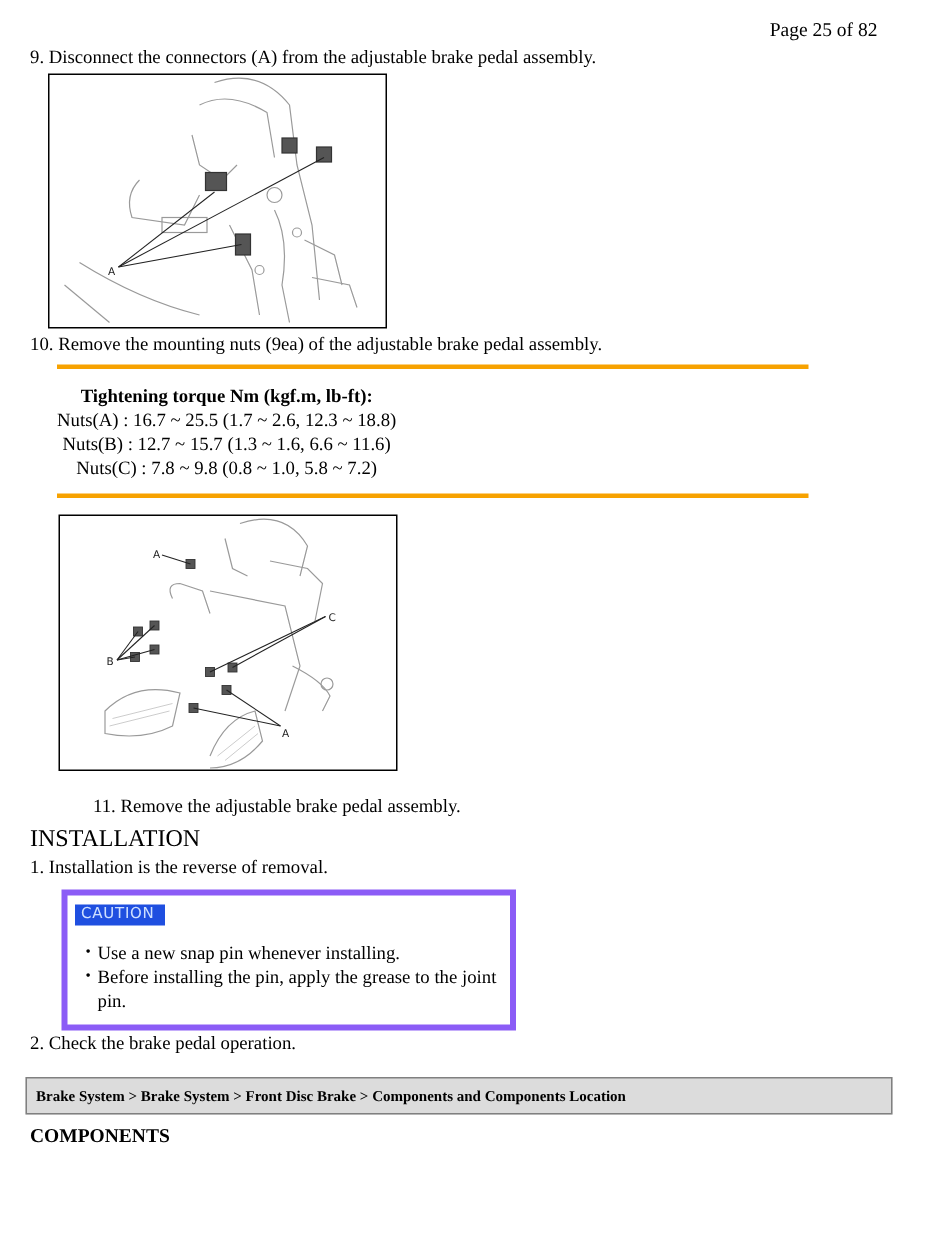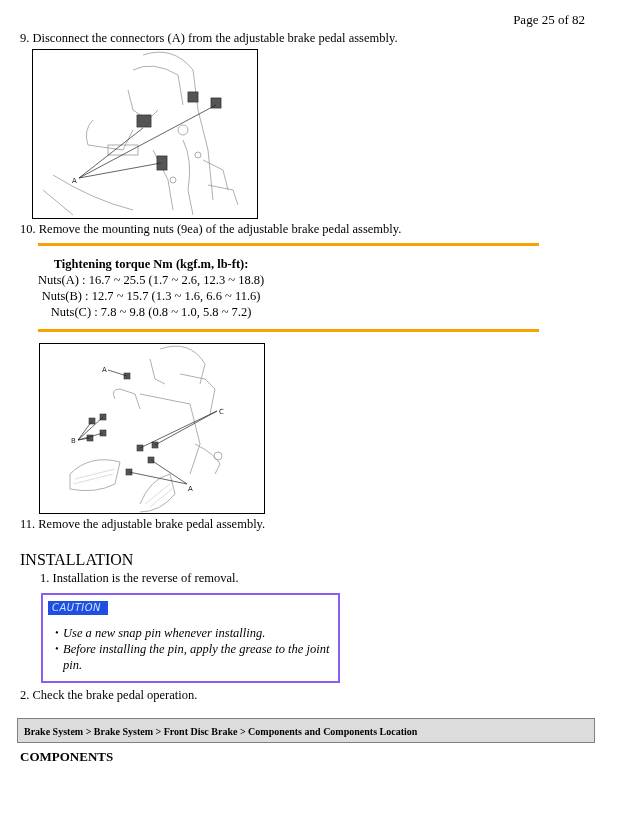--- a/index.html
+++ b/index.html
@@ -14,21 +14,21 @@
     .figure {
       border: 1px solid #000; background: #fff; overflow: hidden;
     }
     .figure svg { display: block; width: 100%; height: 100%; }
     .orange-bar { left: 38px; width: 501px; height: 3px; background: #f7a200; }
     .torque { left: 38px; line-height: 16px; font-size: 12.5px; text-align: center; }
     .torque .title { font-weight: bold; }
     .heading { left: 20px; font-size: 16px; }
     .caution-box {
       left: 41px; top: 593px; width: 295px; height: 86px;
-      border: 2px solid #8b5cf6; background: #fff; font-style: italic;
+      border: 4px solid #8b5cf6; background: #fff;
     }
     .caution-label {
       position: absolute; left: 5px; top: 6px; width: 60px; height: 14px;
       background: #1f4fe0; color: #cfe0ff;
       font-family: "DejaVu Sans", sans-serif; font-size: 10px;
       letter-spacing: 0.5px; line-height: 14px; padding-left: 4px; box-sizing: border-box;
     }
     .caution-list { position: absolute; left: 12px; top: 30px; width: 280px; line-height: 16px; }
     .caution-list .item { position: relative; padding-left: 8px; }
     .caution-list .item::before { content: "\2022"; position: absolute; left: 0; top: 0; font-size: 10px; }
@@ -135,25 +135,25 @@
     </g>
     <g font-size="7" font-family="DejaVu Sans, sans-serif" fill="#222">
       <text x="62" y="28">A</text>
       <text x="31" y="99">B</text>
       <text x="179" y="70">C</text>
       <text x="148" y="147">A</text>
     </g>
   </svg>
 </div>
 
-<div class="abs step" style="top:517px;">11. Remove the adjustable brake pedal assembly.</div>
+<div class="abs step" style="top:530px;margin-left:42px;">11. Remove the adjustable brake pedal assembly.</div>
 
 <div class="abs heading" style="top:551px;">INSTALLATION</div>
 
-<div class="abs step" style="top:571px;margin-left:20px;">1. Installation is the reverse of removal.</div>
+<div class="abs step" style="top:571px;">1. Installation is the reverse of removal.</div>
 
 <div class="abs caution-box">
   <div class="caution-label">CAUTION</div>
   <div class="caution-list">
     <div class="item">Use a new snap pin whenever installing.</div>
     <div class="item">Before installing the pin, apply the grease to the joint pin.</div>
   </div>
 </div>
 
 <div class="abs step" style="top:688px;">2. Check the brake pedal operation.</div>

